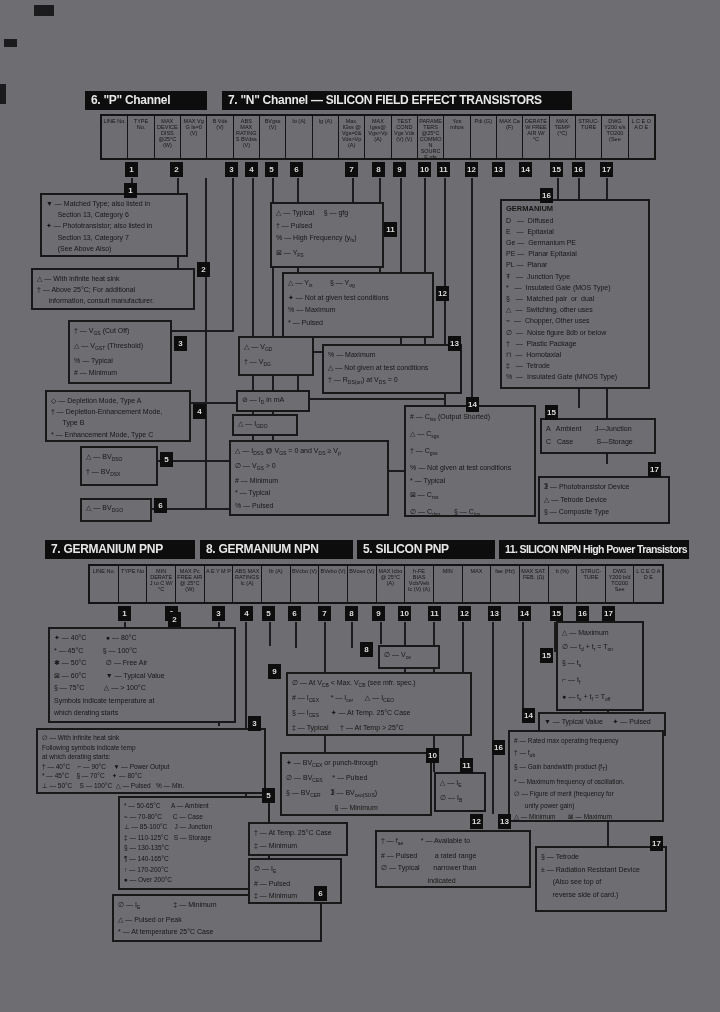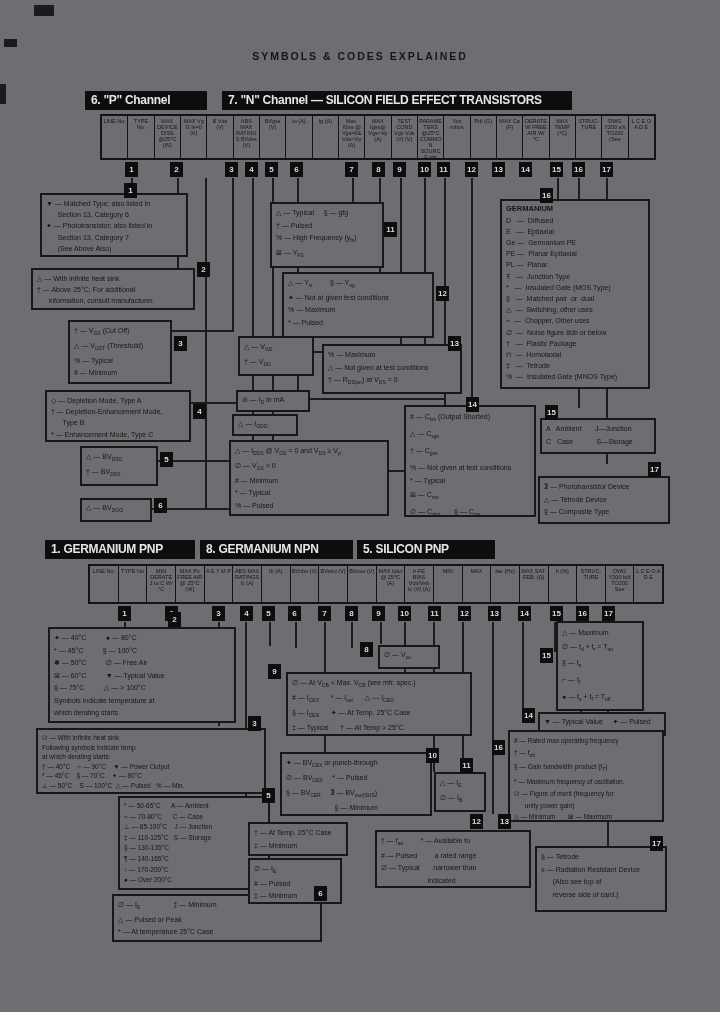--- a/index.html
+++ b/index.html
@@ -35,21 +35,20 @@
 </style>
 </head>
 <body>
 
 <div class="page">
 
   <div class="smudge" style="left:34px;top:5px;width:20px;height:11px"></div>
   <div class="smudge" style="left:4px;top:39px;width:13px;height:8px"></div>
   <div class="smudge" style="left:0;top:84px;width:6px;height:20px"></div>
 
-  <div class="doc-title">SYMBOLS &amp; CODES EXPLAINED</div>
 
   <div class="bar" style="left:85px;top:91px;width:122px">6. "P" Channel</div>
   <div class="bar" style="left:222px;top:91px;width:350px">7. "N" Channel — SILICON FIELD EFFECT TRANSISTORS</div>
 
   <div class="htable" style="left:100px;top:114px;width:556px;height:46px">
       <div class="hcell">LINE No.</div>
       <div class="hcell">TYPE No.</div>
       <div class="hcell">MAX DEVICE DISS @25°C (W)</div>
       <div class="hcell">MAX Vg G Is=0 (V)</div>
       <div class="hcell">B Vds (V)</div>
@@ -225,23 +224,24 @@
   <span class="btag" style="left:160px;top:452px">5</span>
   <span class="btag" style="left:154px;top:498px">6</span>
   <span class="btag" style="left:384px;top:222px">11</span>
   <span class="btag" style="left:436px;top:286px">12</span>
   <span class="btag" style="left:448px;top:336px">13</span>
   <span class="btag" style="left:466px;top:397px">14</span>
   <span class="btag" style="left:545px;top:405px">15</span>
   <span class="btag" style="left:540px;top:188px">16</span>
   <span class="btag" style="left:648px;top:462px">17</span>
 
-  <div class="bar" style="left:45px;top:540px;width:150px">1. GERMANIUM PNP</div>
+  <div class="bar" style="left:45px;top:540px;width:150px">7. GERMANIUM PNP</div>
   <div class="bar" style="left:200px;top:540px;width:153px">8. GERMANIUM NPN</div>
   <div class="bar" style="left:357px;top:540px;width:138px">5. SILICON PNP</div>
+  <div class="bar" style="left:499px;top:540px;width:190px;font-size:10.5px;letter-spacing:-0.6px">11. SILICON NPN   High Power Transistors</div>
 
   <div class="htable" style="left:88px;top:564px;width:576px;height:40px">
       <div class="hcell">LINE No.</div>
       <div class="hcell">TYPE No</div>
       <div class="hcell">MIN DERATE J to C W/°C</div>
       <div class="hcell">MAX Pc FREE AIR @ 25°C (W)</div>
       <div class="hcell">A E Y M P</div>
       <div class="hcell">ABS MAX RATINGS Ic (A)</div>
       <div class="hcell">Ib (A)</div>
       <div class="hcell">BVcbo (V)</div>

